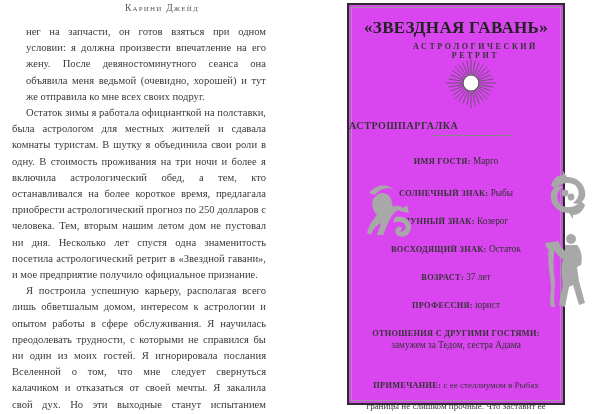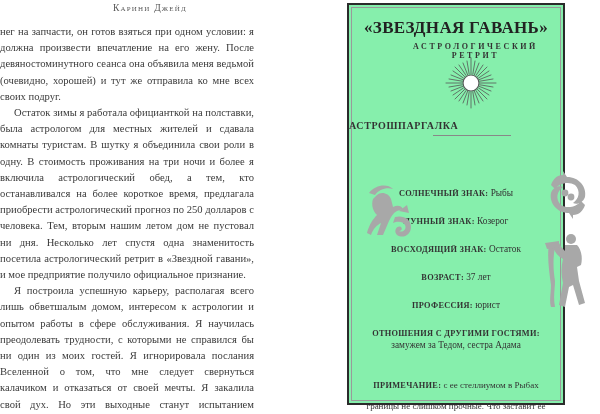--- a/index.html
+++ b/index.html
@@ -1,36 +1,36 @@
 <!DOCTYPE html>
 <html><head>
 <meta charset="utf-8">
 <style>
   html, body { margin: 0; padding: 0; }
   body {
     width: 600px; height: 414px; background: #ffffff; position: relative; overflow: hidden;
     font-family: "Liberation Serif", "DejaVu Serif", serif; color: #3a3a3a;
   }
   .page-left {
-    position: absolute; left: 0; top: 0; width: 318px; height: 320px; padding-left: 13px;
+    position: absolute; left: 12px; top: 0; width: 318px; height: 320px; padding-left: 13px;
   }
   .running-head {
     position: absolute; left: 0; width: 300px; top: 3px; text-align: center;
     font-size: 9.5px; letter-spacing: 1.2px; color: #555; font-variant: small-caps;
   }
   .body-text {
     position: absolute; left: 0; top: 24px; width: 254px;
     font-size: 10.6px; line-height: 16.2px; text-align: justify; color: #3a3a3a;
   }
   .body-text p { margin: 0; text-indent: 14px; }
-  .body-text p.noindent { text-indent: 0; }
+  .body-text p.noindent { text-indent: 0; margin-left: 14px; }
 
   .card {
     position: absolute; left: 347px; top: 3px; width: 218px; height: 402px;
-    border: 2px solid #2b2b2b; box-sizing: border-box; background: #86efac;
+    border: 2px solid #2b2b2b; box-sizing: border-box; background: #d946ef;
   }
   .card-inner {
     position: absolute; left: 2px; top: 2px; right: 2px; bottom: 2px;
     border: 1px solid #9a9a9a;
   }
   .card-title {
     position: absolute; left: 0; right: 0; top: 13px; text-align: center;
     font-size: 17px; font-weight: bold; color: #222; letter-spacing: 0.3px;
   }
   .card-subtitle {
@@ -115,20 +115,24 @@
         <line x1="-7.6" y1="-5" x2="-18" y2="-12"></line>
       <line x1="7.6" y1="5" x2="18" y2="12"></line>
         <line x1="-7.6" y1="5" x2="-18" y2="12"></line>
     </g>
     <circle cx="0" cy="0" r="8" fill="#fff" stroke="#555" stroke-width="1.2"></circle>
   </svg>
 
   <div class="section-head">АСТРОШПАРГАЛКА</div>
   <div class="section-rule"></div>
 
+  <div class="field" style="top:151px;">
+    <span class="lbl">ИМЯ ГОСТЯ:</span>
+    <span class="val">Марго</span>
+  </div>
   <div class="field" style="top:211px;">
     <span class="lbl">ЛУННЫЙ ЗНАК:</span>
     <span class="val">Козерог</span>
   </div>
   <div class="field" style="top:183px;">
     <span class="lbl">СОЛНЕЧНЫЙ ЗНАК:</span>
     <span class="val">Рыбы</span>
   </div>
   <div class="field" style="top:239px;">
     <span class="lbl">ВОСХОДЯЩИЙ ЗНАК:</span>

